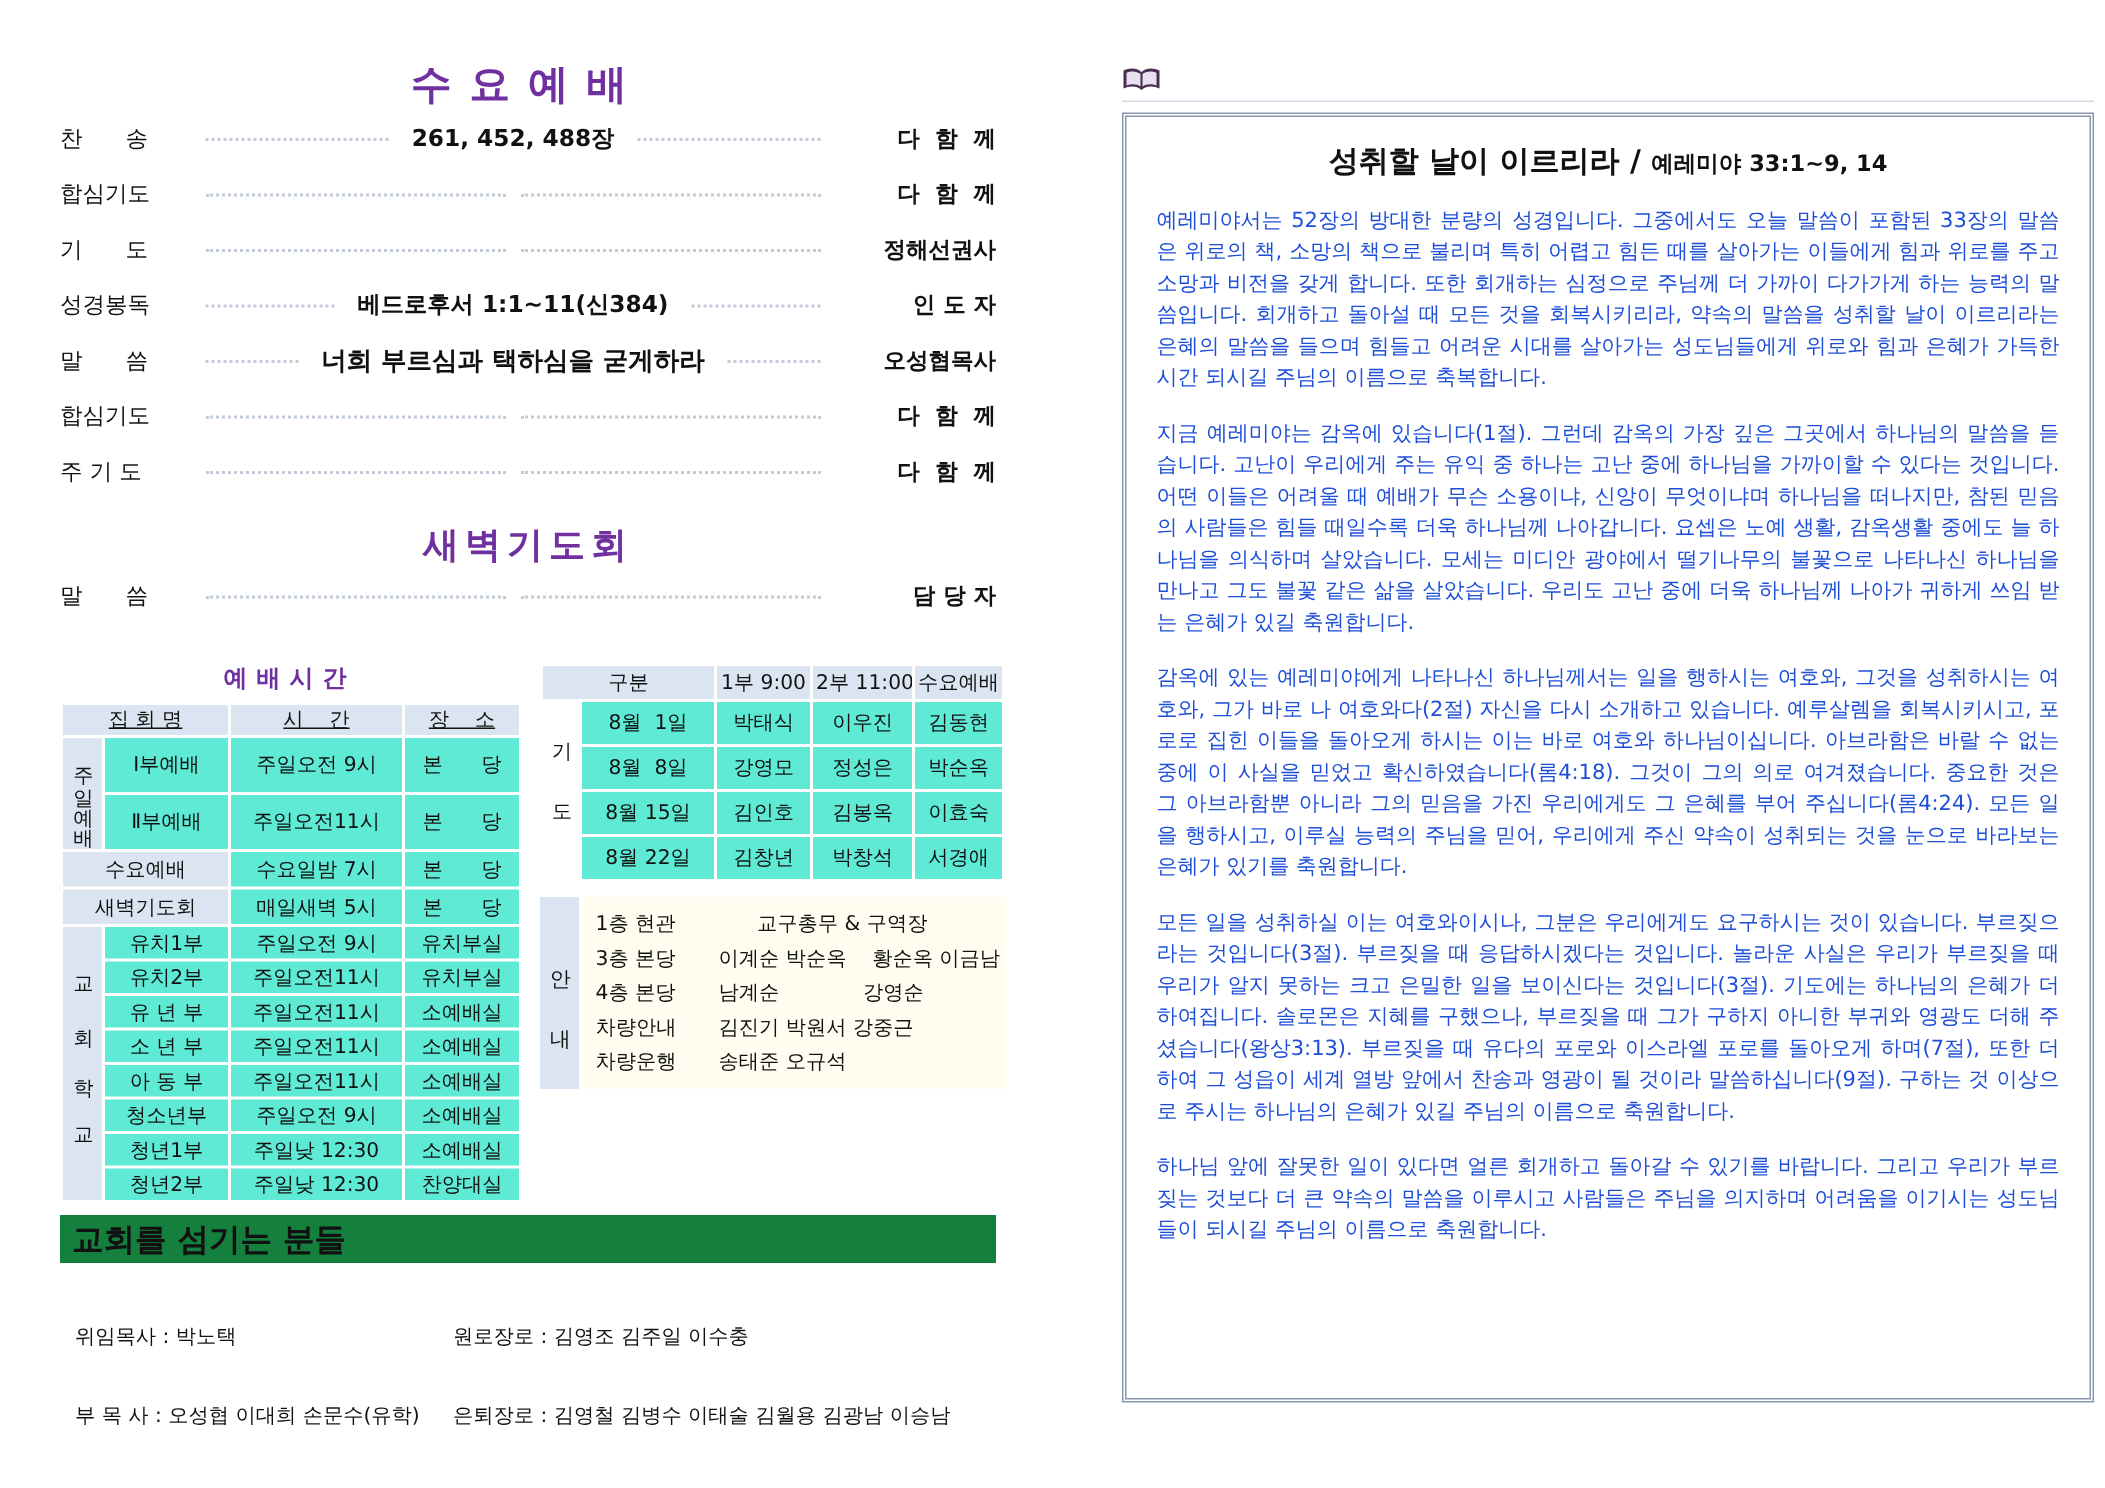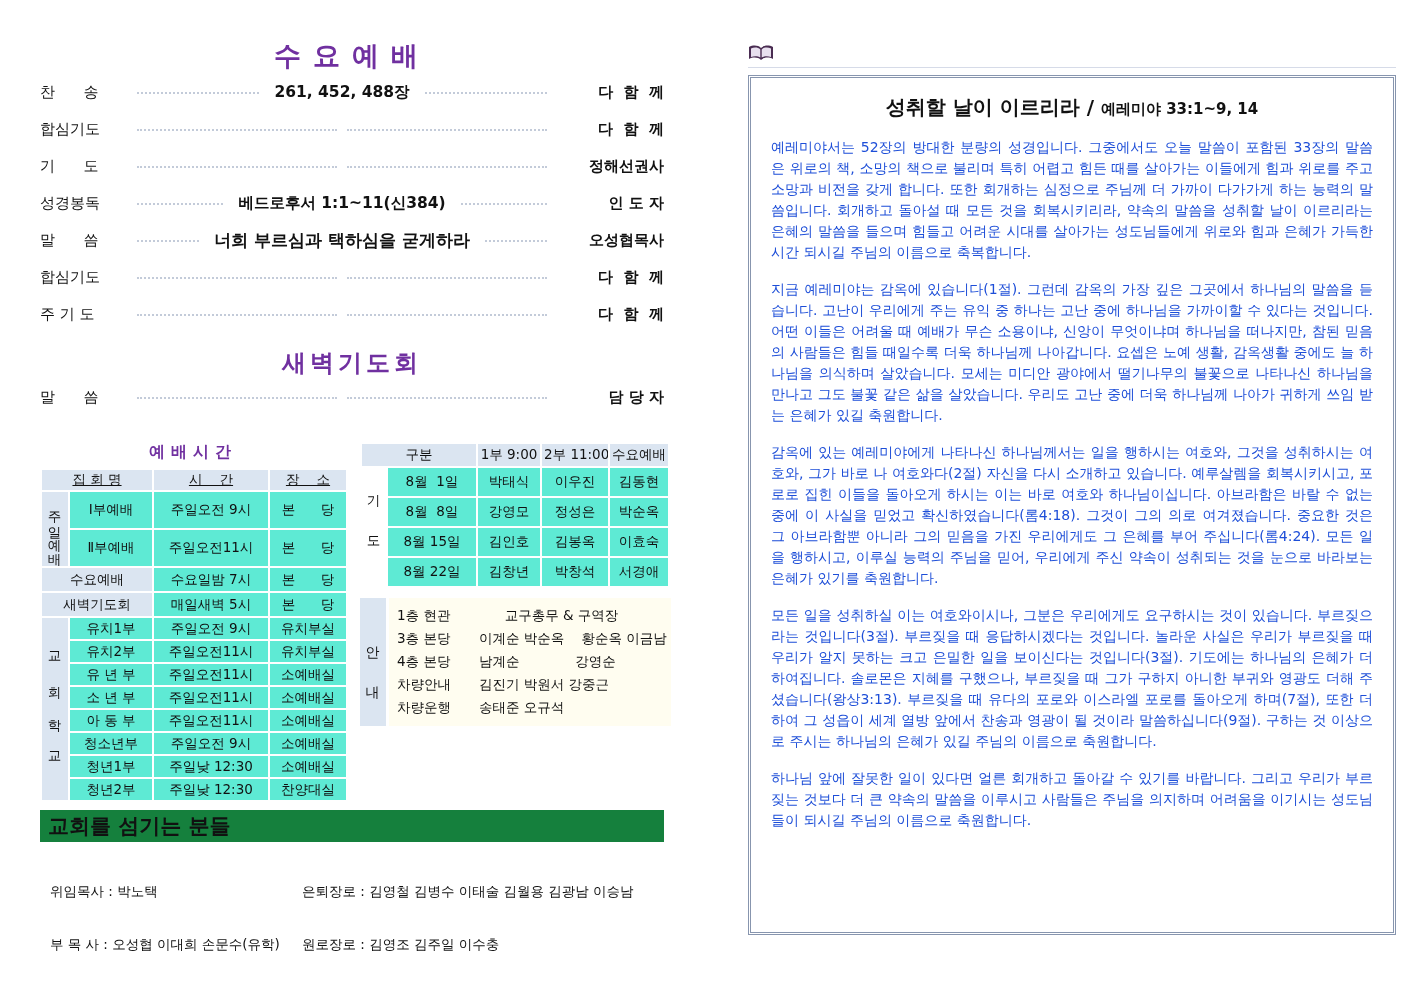--- a/index.html
+++ b/index.html
@@ -298,22 +298,22 @@
       <div class="serv-col c1">
         <div class="sline">위임목사 : 박노택</div>
         <div class="sline">부 목 사 : 오성협 이대희 손문수(유학)</div>
         
         
         
         
         
       </div>
       <div class="serv-col c2">
+        <div class="sline">원로장로 : 김영조 김주일 이수충</div>
         <div class="sline">은퇴장로 : 김영철 김병수 이태술 김월용 김광남 이승남</div>
-        <div class="sline">원로장로 : 김영조 김주일 이수충</div>
         
         
         
         
         
       </div>
     </div>
   </div>
 
   <div class="page-right">

